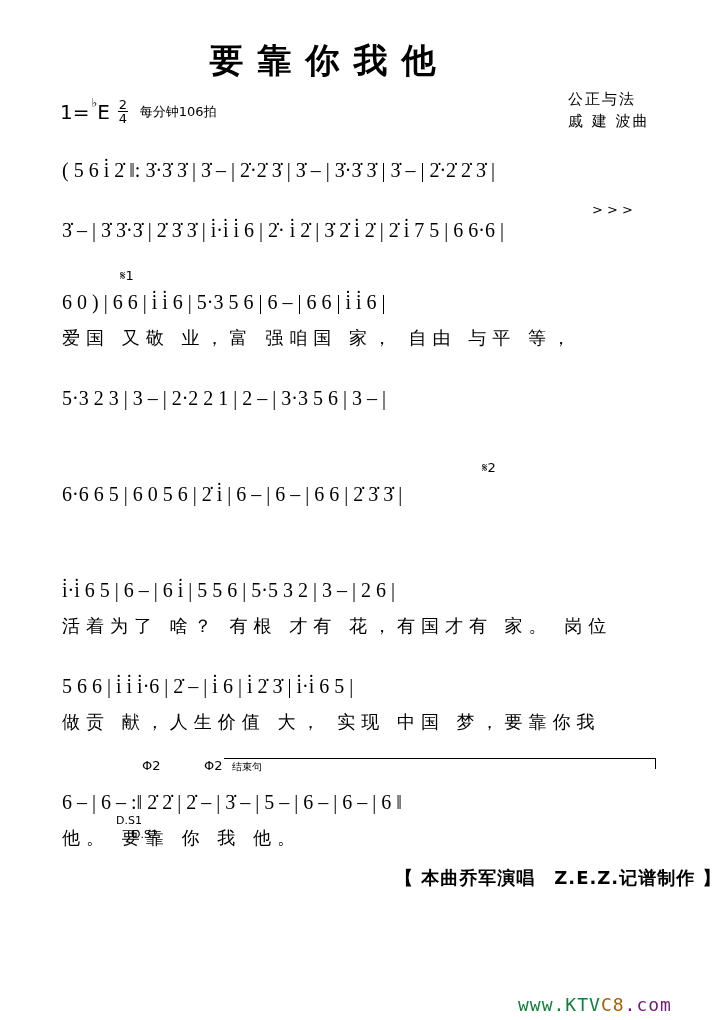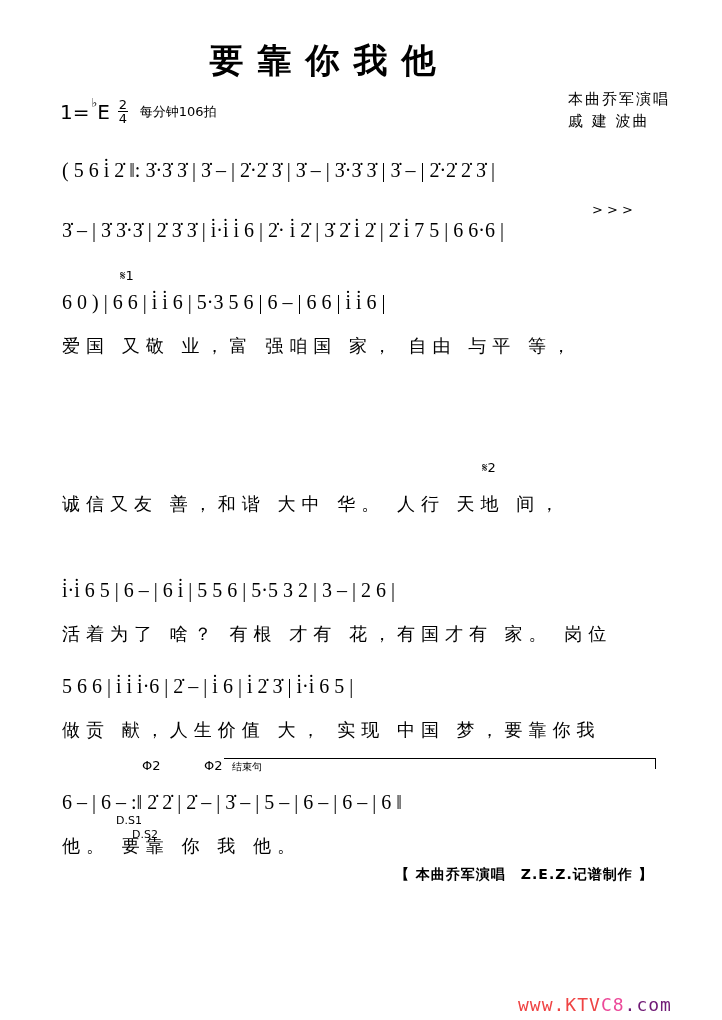--- a/index.html
+++ b/index.html
@@ -8,23 +8,23 @@
   .title { position:absolute; top:38px; left:0; width:659px; text-align:center;
            font-size:34px; letter-spacing:14px; font-weight:bold; font-family:"DejaVu Serif", serif; }
   .key { position:absolute; top:98px; left:60px; font-size:20px; display:flex; align-items:center; }
   .key .flat { font-size:12px; position:relative; top:-9px; margin-left:2px; }
   .frac { display:inline-flex; flex-direction:column; align-items:center; font-size:13px; line-height:13px; margin:0 12px 0 8px; }
   .frac .line { width:10px; border-top:1px solid #000; }
   .tempo { font-size:13px; }
   .credits { position:absolute; top:88px; left:568px; font-size:15px; line-height:22px; letter-spacing:2px; }
   .staff { position:absolute; left:62px; width:610px; }
   .notes { height:34px; display:flex; align-items:flex-end; font-size:20px; font-family:Liberation Serif, serif; white-space:nowrap; }
-  .lyrics { font-size:18px; letter-spacing:6px; white-space:nowrap; margin-top:20px; font-family:"DejaVu Serif", serif; }
+  .lyrics { font-size:18px; letter-spacing:6px; white-space:nowrap; margin-top:12px; font-family:"DejaVu Serif", serif; }
   .mark { position:absolute; font-size:13px; }
-  .footer { position:absolute; top:866px; left:395px; font-size:14px; font-weight:bold; letter-spacing:1px; }
+  .footer { position:absolute; top:866px; left:395px; font-size:18px; font-weight:bold; letter-spacing:1px; }
   .site { position:absolute; top:994px; left:518px; font-size:18px; font-family:"DejaVu Sans Mono", monospace; letter-spacing:1px; }
   .endline { position:absolute; top:758px; left:224px; width:432px; border-top:1px solid #000; }
   .endline:after { content:""; position:absolute; right:0; top:0; height:10px; border-right:1px solid #000; }
   .endlabel { position:absolute; top:760px; left:232px; font-size:10px; }
 </style>
 </head>
 <body>
 
 <div class="title">要靠你我他</div>
 
@@ -34,41 +34,42 @@
   <span>E</span>
   <span class="frac">
     <span>2</span>
     <span class="line"></span>
     <span>4</span>
   </span>
   <span class="tempo">每分钟106拍</span>
 </div>
 
 <div class="credits">
-  <div>本曲乔军演唱</div>
+  <div>公正与法</div>
   <div>戚 建 波曲</div>
 </div>
 
 <div class="staff" style="top:148px">
   <div class="notes">( 5 6 i̇ 2̇ ‖: 3̇·3̇ 3̇ | 3̇ – | 2̇·2̇ 3̇ | 3̇ – | 3̇·3̇ 3̇ | 3̇ – | 2̇·2̇ 2̇ 3̇ |</div>
 </div>
 <div class="staff" style="top:208px">
   <div class="mark" style="left:530px;top:-6px">&gt; &gt; &gt;</div>
   <div class="notes">3̇ – | 3̇ 3̇·3̇ | 2̇ 3̇ 3̇ | i̇·i̇ i̇ 6 | 2̇· i̇ 2̇ | 3̇ 2̇ i̇ 2̇ | 2̇ i̇ 7 5 | 6 6·6 |</div>
 </div>
 <div class="staff" style="top:280px">
   <div class="mark" style="left:58px;top:-12px">𝄋1</div>
   <div class="notes">6 0 ) | 6 6 | i̇ i̇ 6 | 5·3 5 6 | 6 – | 6 6 | i̇ i̇ 6 |</div>
   <div class="lyrics">爱国 又敬 业，富 强咱国 家， 自由 与平 等，</div>
 </div>
 <div class="staff" style="top:376px">
+  <div class="notes">5·3 2 3 | 3 – | 2·2 2 1 | 2 – | 3·3 5 6 | 3 – |</div>
 </div>
 <div class="staff" style="top:472px">
   <div class="mark" style="left:420px;top:-12px">𝄋2</div>
-  <div class="lyrics">诚信又友 善，和谐 大中 华。 人行 天地 间，</div>
+  <div class="notes">6·6 6 5 | 6 0 5 6 | 2̇ i̇ | 6 – | 6 – | 6 6 | 2̇ 3̇ 3̇ |</div>
 </div>
 <div class="staff" style="top:568px">
   <div class="notes">i̇·i̇ 6 5 | 6 – | 6 i̇ | 5 5 6 | 5·5 3 2 | 3 – | 2 6 |</div>
   <div class="lyrics">活着为了 啥？ 有根 才有 花，有国才有 家。 岗位</div>
 </div>
 <div class="staff" style="top:664px">
   <div class="notes">5 6 6 | i̇ i̇ i̇·6 | 2̇ – | i̇ 6 | i̇ 2̇ 3̇ | i̇·i̇ 6 5 |</div>
   <div class="lyrics">做贡 献，人生价值 大， 实现 中国 梦，要靠你我</div>
 </div>
 
@@ -80,14 +81,14 @@
 <div class="staff" style="top:780px">
   <div class="notes">6 – | 6 – :‖ 2̇ 2̇ | 2̇ – | 3̇ – | 5 – | 6 – | 6 – | 6 ‖</div>
   <div class="lyrics">他。 要靠 你 我 他。</div>
 </div>
 <div class="mark" style="left:116px;top:814px;font-size:11px">D.S1</div>
 <div class="mark" style="left:132px;top:828px;font-size:11px">D.S2</div>
 
 <div class="footer">【 本曲乔军演唱　Z.E.Z.记谱制作 】</div>
 
 <div class="site">
-  <span style="color:#ef4444">www.</span><span style="color:#ef4444">KTV</span><span style="color:#ec4899">C8</span><span style="color:#701a75">.com</span>
+  <span style="color:#15803d">www.</span><span style="color:#15803d">KTV</span><span style="color:#a16207">C8</span><span style="color:#701a75">.com</span>
 </div>
 
 </body></html>

